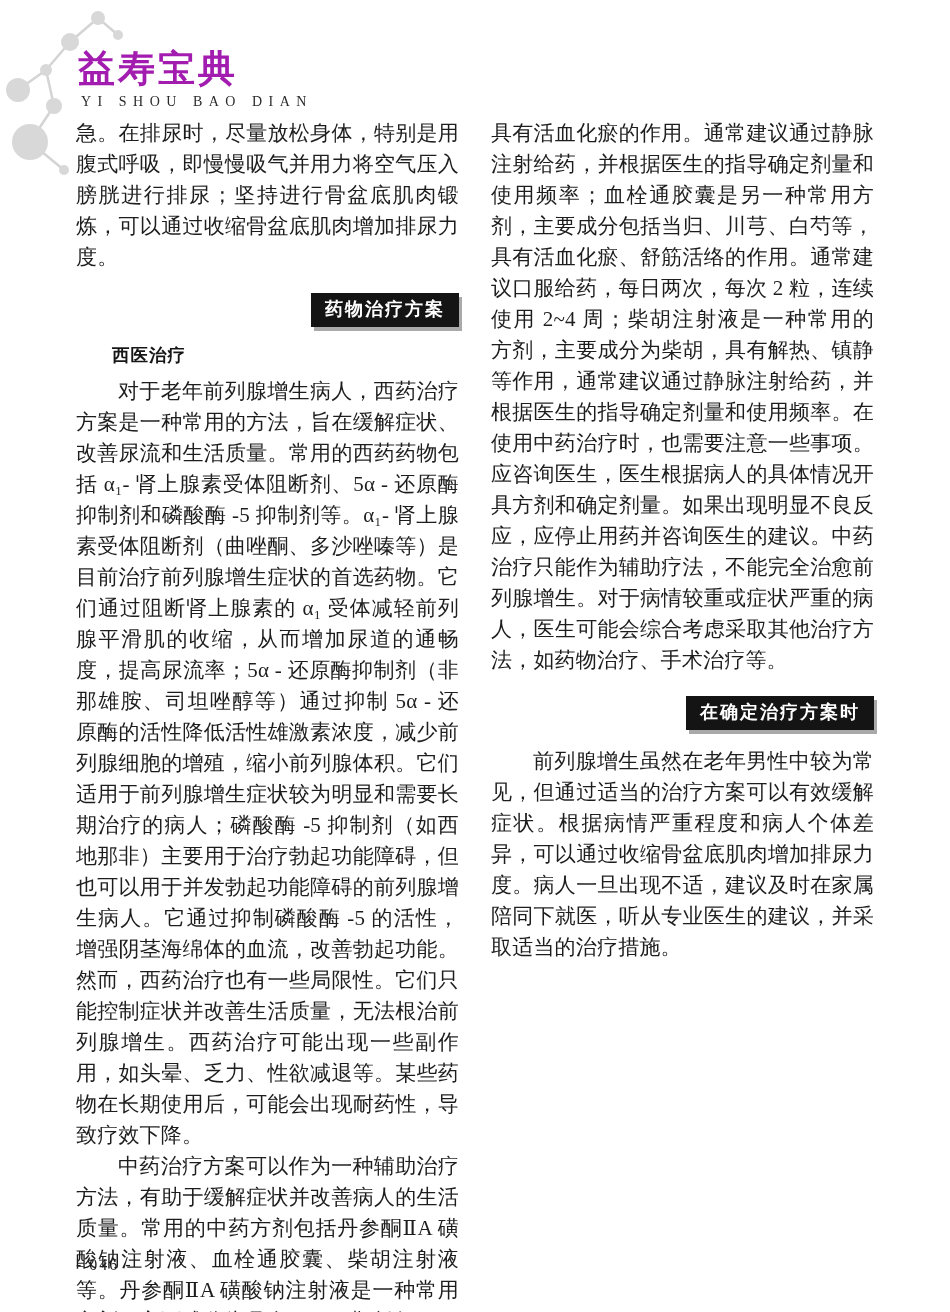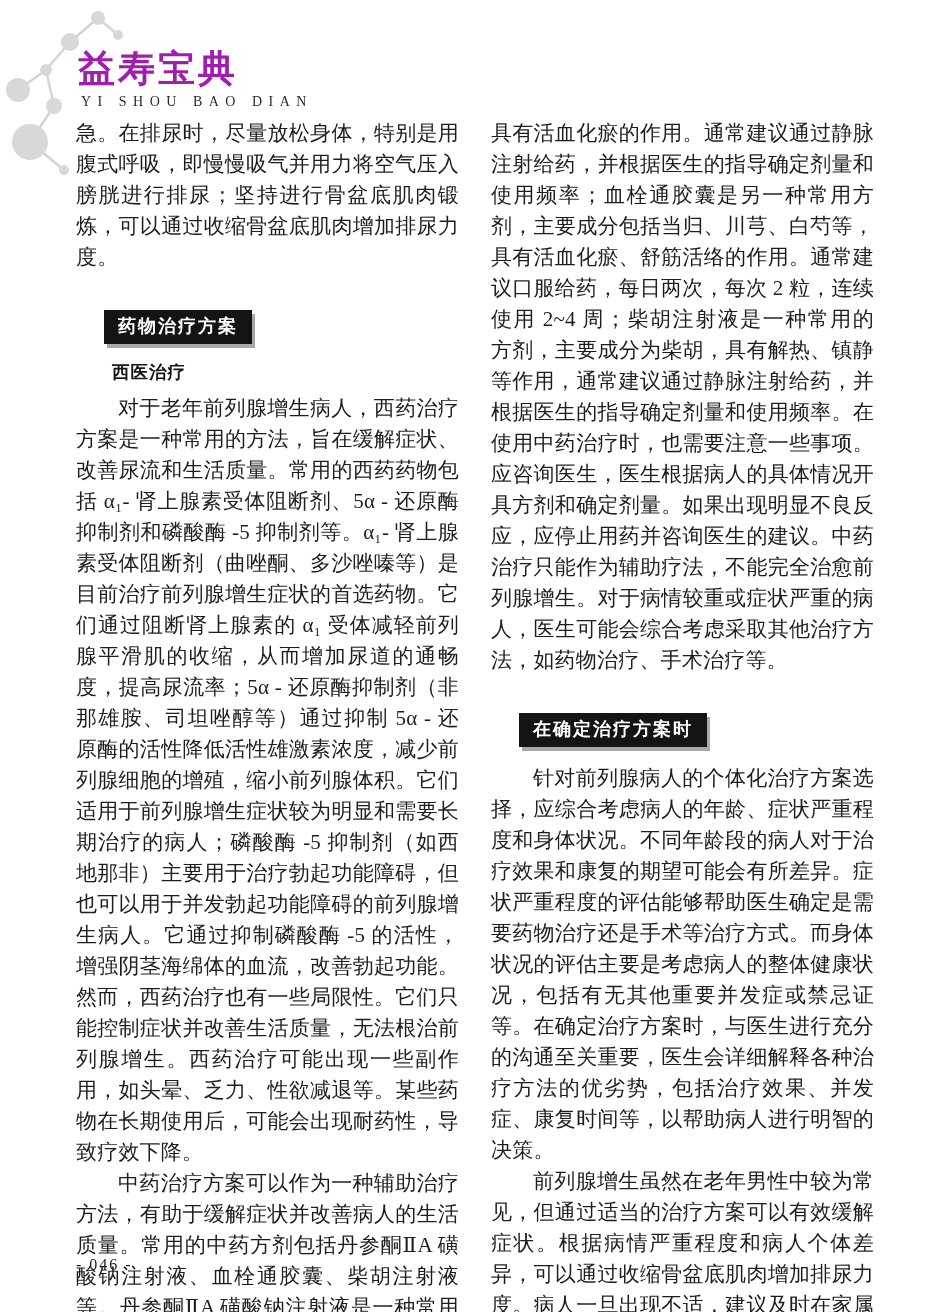--- a/index.html
+++ b/index.html
@@ -35,21 +35,21 @@
   }
   .column { width: 383px; }
   .body-text {
     font-size: 21px;
     line-height: 31px;
     text-align: justify;
     text-indent: 2em;
     letter-spacing: 0.2px;
   }
   .no-indent { text-indent: 0; }
-  .badge-row { margin: 37px 0 16px 28px; }
+  .badge-row { margin: 20px 0 16px 28px; text-align: right; }
   .badge {
     display: inline-block;
     background: #141414;
     color: #ffffff;
     font-family: "Liberation Sans", "DejaVu Sans", sans-serif;
     font-weight: bold;
     font-size: 18px;
     letter-spacing: 2px;
     padding: 4px 14px 6px;
     box-shadow: 3px 4px 0 #a9a9a9;
@@ -118,21 +118,20 @@
       <p class="body-text">中药治疗方案可以作为一种辅助治疗方法，有助于缓解症状并改善病人的生活质量。常用的中药方剂包括丹参酮ⅡA 磺酸钠注射液、血栓通胶囊、柴胡注射液等。丹参酮ⅡA 磺酸钠注射液是一种常用方剂，主要成分为丹参酮ⅡA 磺酸钠，</p>
     </section>
 
     <section class="column">
       <p class="body-text no-indent">具有活血化瘀的作用。通常建议通过静脉注射给药，并根据医生的指导确定剂量和使用频率；血栓通胶囊是另一种常用方剂，主要成分包括当归、川芎、白芍等，具有活血化瘀、舒筋活络的作用。通常建议口服给药，每日两次，每次 2 粒，连续使用 2~4 周；柴胡注射液是一种常用的方剂，主要成分为柴胡，具有解热、镇静等作用，通常建议通过静脉注射给药，并根据医生的指导确定剂量和使用频率。在使用中药治疗时，也需要注意一些事项。应咨询医生，医生根据病人的具体情况开具方剂和确定剂量。如果出现明显不良反应，应停止用药并咨询医生的建议。中药治疗只能作为辅助疗法，不能完全治愈前列腺增生。对于病情较重或症状严重的病人，医生可能会综合考虑采取其他治疗方法，如药物治疗、手术治疗等。</p>
 
       <div class="badge-row">
         <span class="badge">在确定治疗方案时</span>
       </div>
 
-      <p class="body-text">针对前列腺病人的个体化治疗方案选择，应综合考虑病人的年龄、症状严重程度和身体状况。不同年龄段的病人对于治疗效果和康复的期望可能会有所差异。症状严重程度的评估能够帮助医生确定是需要药物治疗还是手术等治疗方式。而身体状况的评估主要是考虑病人的整体健康状况，包括有无其他重要并发症或禁忌证等。在确定治疗方案时，与医生进行充分的沟通至关重要，医生会详细解释各种治疗方法的优劣势，包括治疗效果、并发症、康复时间等，以帮助病人进行明智的决策。</p>
 
       <p class="body-text">前列腺增生虽然在老年男性中较为常见，但通过适当的治疗方案可以有效缓解症状。根据病情严重程度和病人个体差异，可以通过收缩骨盆底肌肉增加排尿力度。病人一旦出现不适，建议及时在家属陪同下就医，听从专业医生的建议，并采取适当的治疗措施。</p>
     </section>
 
   </main>
 
   <footer class="page-footer">
     <span class="page-number">- 046 -</span>
   </footer>
 

